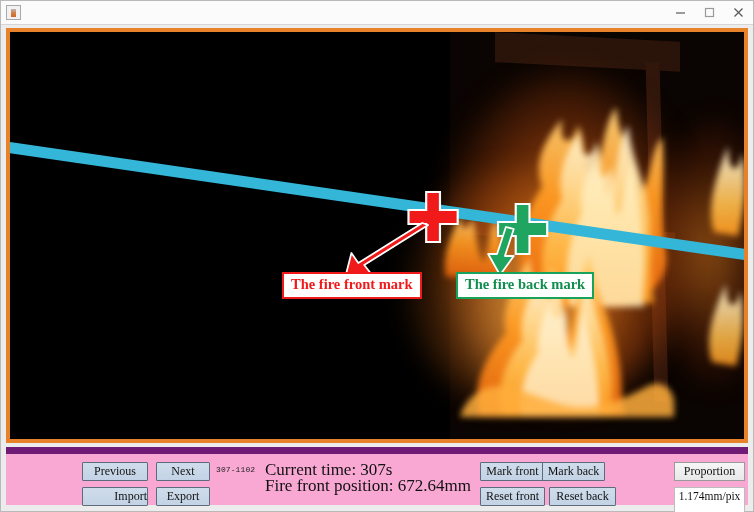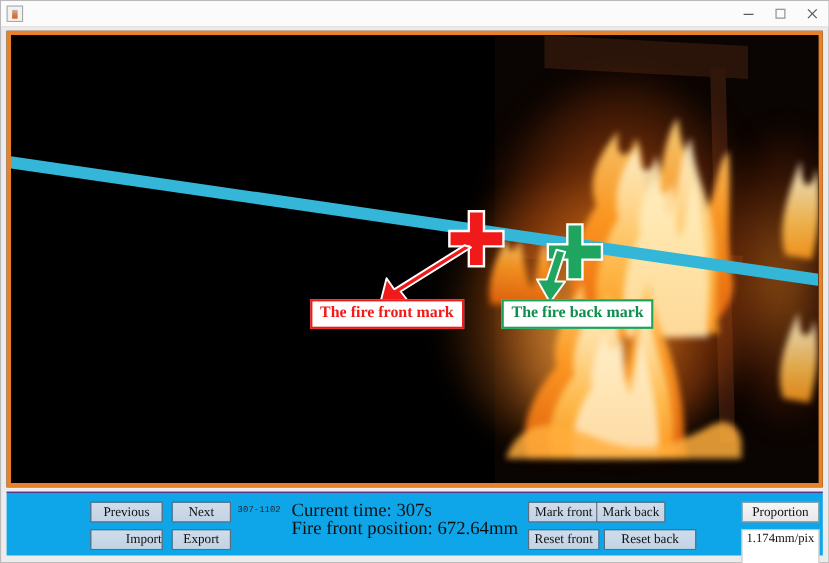--- a/index.html
+++ b/index.html
@@ -132,22 +132,22 @@
     color: #0f8e4d;
   }
 
   
   #control-panel {
     position: absolute;
     left: 5px;
     right: 5px;
     top: 446px;
     bottom: 6px;
-    background: #0ea5e9;
-    border-top: 1px solid #701a75;
+    background: #f9a8d4;
+    border-top: 7px solid #701a75;
   }
 
   .ctrl-btn {
     font-family: "Liberation Serif", serif;
     font-size: 12px;
     color: #111;
     background: linear-gradient(180deg,#cfdceb 0%, #c3d3e5 100%);
     border: 1px solid #5d6c7c;
     border-radius: 1px;
     text-align: center;
@@ -194,21 +194,21 @@
     font-family: "Liberation Serif", serif;
     font-size: 17px;
     color: #111;
     line-height: 15.5px;
     white-space: nowrap;
   }
 
   #btn-mark-front  { position:absolute; left: 474px; top: 8px;  width: 65px; }
   #btn-mark-back   { position:absolute; left: 536px; top: 8px;  width: 63px; }
   #btn-reset-front { position:absolute; left: 474px; top: 33px; width: 65px; }
-  #btn-reset-back  { position:absolute; left: 543px; top: 33px; width: 84px; }
+  #btn-reset-back  { position:absolute; left: 543px; top: 33px; width: 67px; }
 
   #btn-proportion  { position:absolute; left: 668px; top: 8px;  width: 71px; }
   #proportion-value {
     position: absolute;
     left: 668px;
     top: 33px;
     width: 71px;
     height: 32px;
     box-sizing: border-box;
     background: #ffffff;

